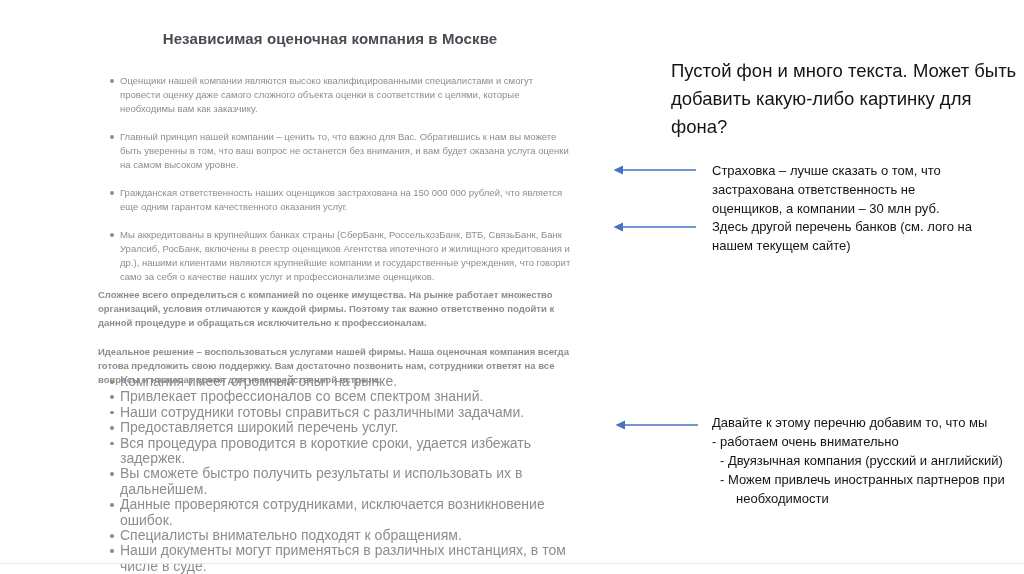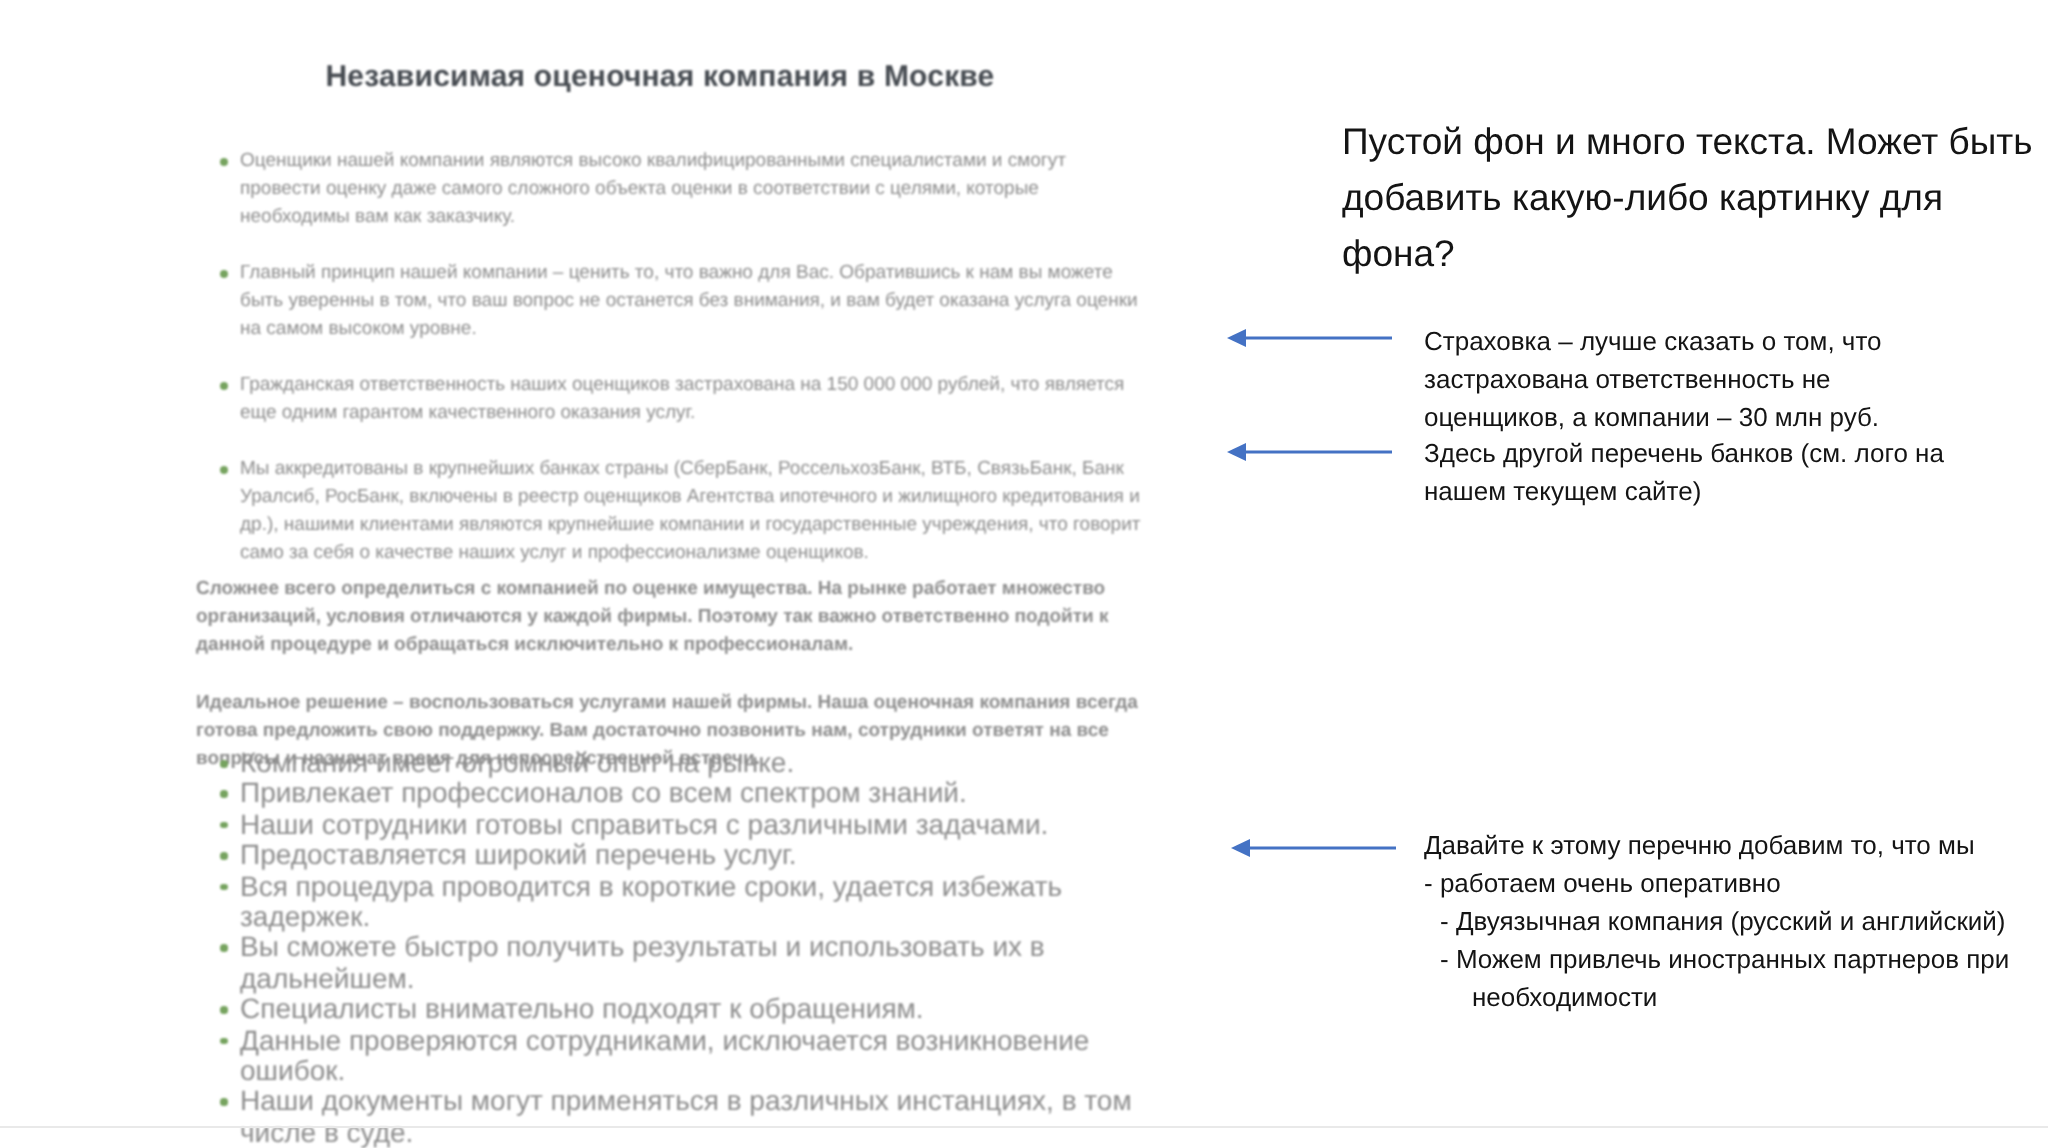--- a/index.html
+++ b/index.html
@@ -102,22 +102,22 @@
     <p>Идеальное решение – воспользоваться услугами нашей фирмы. Наша оценочная компания всегда готова предложить свою поддержку. Вам достаточно позвонить нам, сотрудники ответят на все вопросы и назначат время для непосредственной встречи.</p>
   </div>
 
   <ul class="bottom-bullets">
     <li><span class="bullet-dot"></span><span>Компания имеет огромный опыт на рынке.</span></li>
     <li><span class="bullet-dot"></span><span>Привлекает профессионалов со всем спектром знаний.</span></li>
     <li><span class="bullet-dot"></span><span>Наши сотрудники готовы справиться с различными задачами.</span></li>
     <li><span class="bullet-dot"></span><span>Предоставляется широкий перечень услуг.</span></li>
     <li><span class="bullet-dot"></span><span>Вся процедура проводится в короткие сроки, удается избежать задержек.</span></li>
     <li><span class="bullet-dot"></span><span>Вы сможете быстро получить результаты и использовать их в дальнейшем.</span></li>
+    <li><span class="bullet-dot"></span><span>Данные проверяются сотрудниками, исключается возникновение ошибок.</span></li>
     <li><span class="bullet-dot"></span><span>Специалисты внимательно подходят к обращениям.</span></li>
-    <li><span class="bullet-dot"></span><span>Данные проверяются сотрудниками, исключается возникновение ошибок.</span></li>
     <li><span class="bullet-dot"></span><span>Наши документы могут применяться в различных инстанциях, в том числе в суде.</span></li>
     <li><span class="bullet-dot"></span><span>Предлагаются оптимальные условия.</span></li>
   </ul>
 </div>
 
 <div class="bottom-rule"></div>
 
 <div class="comment comment-main">Пустой фон и много текста. Может быть добавить какую-либо картинку для фона?</div>
 
 <div class="arrow arrow-1">
@@ -137,16 +137,16 @@
 <div class="comment comment-small comment-banks">Здесь другой перечень банков (см. лого на нашем текущем сайте)</div>
 
 <div class="arrow arrow-3">
   <svg width="86" height="12" viewBox="0 0 86 12" xmlns="http://www.w3.org/2000/svg">
     <line x1="84" y1="6" x2="9" y2="6" stroke="#4472c4" stroke-width="1.4"></line>
     <path d="M11,1.5 L1.5,6 L11,10.5 Z" fill="#4472c4"></path>
   </svg>
 </div>
 <div class="comment comment-small comment-additions">
   <div class="c4-intro">Давайте к этому перечню добавим то, что мы</div>
-  <div class="c4-item flush">- работаем очень оперативно</div>
+  <div class="c4-item flush">- работаем очень внимательно</div>
   <div class="c4-item hang">- Двуязычная компания (русский и английский)</div>
   <div class="c4-item hang">- Можем привлечь иностранных партнеров при необходимости</div>
 </div>
 
 </body></html>

